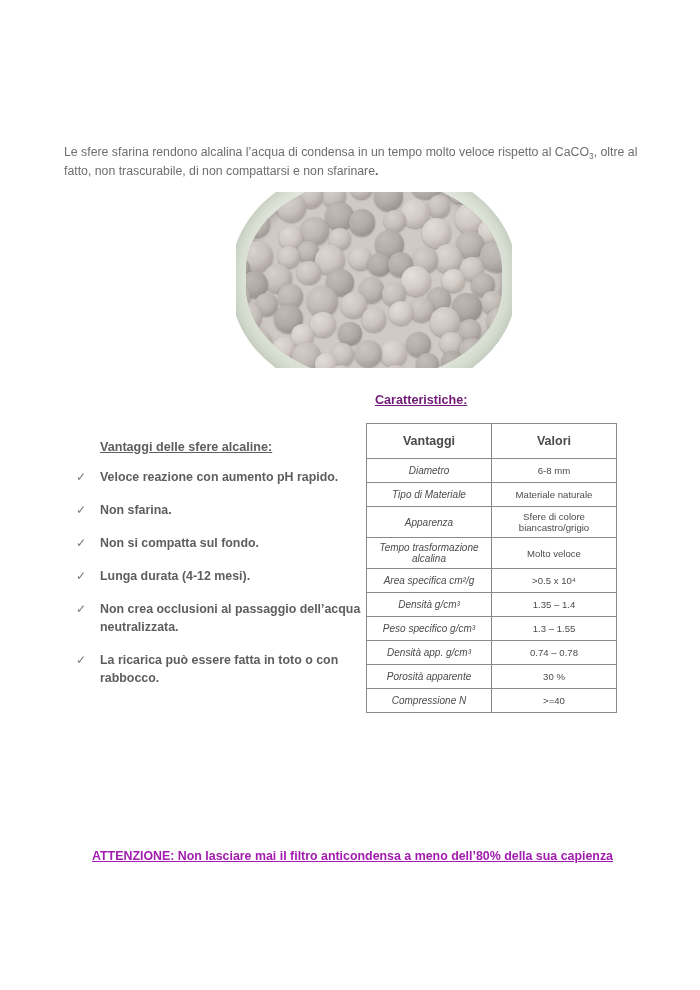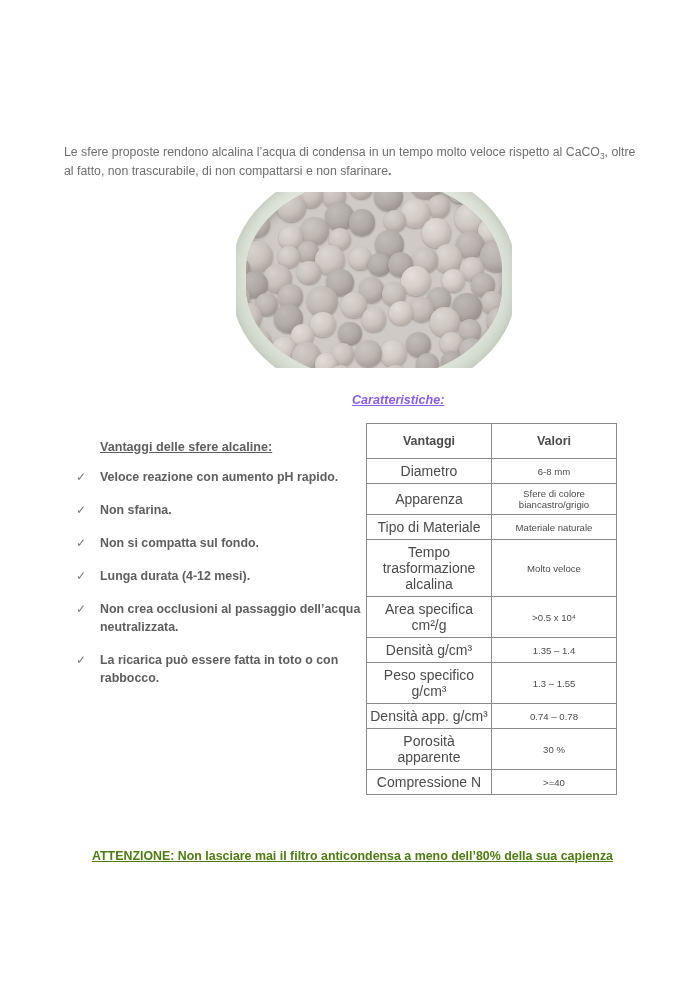--- a/index.html
+++ b/index.html
@@ -110,27 +110,26 @@
     font-size: 12px;
     font-weight: normal;
     color: #7a7a7a;
     line-height: 18px;
   }
   .adv-text { flex: 1 1 auto; }
 
   
   .tbl-heading {
     position: absolute;
-    left: 352px;
+    left: 375px;
     top: 393px;
     font-size: 12.6px;
     font-weight: bold;
-    color: #8b5cf6;
+    color: #701a75;
     text-decoration: underline;
-    font-style: italic;
   }
   .spec-table {
     position: absolute;
     left: 366px;
     top: 423px;
     width: 251px;
     border-collapse: collapse;
     table-layout: fixed;
   }
   .spec-table td, .spec-table th {
@@ -139,21 +138,22 @@
     text-align: center;
     vertical-align: middle;
     color: #4b4b4b;
   }
   .spec-table th {
     font-size: 12.5px;
     font-weight: bold;
     height: 26px;
   }
   .spec-table td.param {
-    font-size: 14px;
+    font-size: 10px;
+    font-style: italic;
     width: 142px;
   }
   .spec-table td.value {
     font-size: 9.6px;
     width: 109px;
   }
   .spec-table tr { height: 24px; }
 
   
   .outro {
@@ -165,31 +165,31 @@
     line-height: 19.5px;
     color: #6e6e6e;
     text-align: justify;
   }
   .warning {
     position: absolute;
     left: 92px;
     top: 849px;
     font-size: 12.4px;
     font-weight: bold;
-    color: #4d7c0f;
+    color: #a21caf;
     text-decoration: underline;
     white-space: nowrap;
   }
 </style>
 </head>
 <body>
 
 <div class="page">
 
-  <p class="intro"><span>Le sfere proposte rendono alcalina l’acqua di condensa in un tempo molto veloce rispetto al CaCO</span><sub>3</sub><span>, oltre al fatto, non trascurabile, di non compattarsi e non sfarinare</span><span class="tail">.</span></p>
+  <p class="intro"><span>Le sfere sfarina rendono alcalina l’acqua di condensa in un tempo molto veloce rispetto al CaCO</span><sub>3</sub><span>, oltre al fatto, non trascurabile, di non compattarsi e non sfarinare</span><span class="tail">.</span></p>
 
   <div class="photo">
     <div class="bowl">
       <div class="bowl-inner">
         <div class="beads" id="beads">
             <div class="bead" style="left: 33.3385px; top: -15.578px; width: 31.4915px; height: 31.4915px; filter: brightness(0.99);"></div>
             <div class="bead" style="left: 164.267px; top: -10.0271px; width: 31.4575px; height: 31.4575px; filter: brightness(0.93);"></div>
             <div class="bead" style="left: 230.88px; top: -5.59113px; width: 28.4143px; height: 28.4143px; filter: brightness(1.05);"></div>
             <div class="bead" style="left: 103.968px; top: -2.61751px; width: 23.5287px; height: 23.5287px; filter: brightness(0.99);"></div>
             <div class="bead" style="left: 202.33px; top: 1.57743px; width: 23.4838px; height: 23.4838px; filter: brightness(0.97);"></div>
@@ -314,28 +314,28 @@
         <th>Vantaggi</th>
         <th>Valori</th>
       </tr>
     </thead>
     <tbody id="spec-body">
         <tr>
           <td class="param">Diametro</td>
           <td class="value">6-8 mm</td>
         </tr>
         <tr>
+          <td class="param">Tipo di Materiale</td>
+          <td class="value">Materiale naturale</td>
+        </tr>
+        <tr>
           <td class="param">Apparenza</td>
           <td class="value">Sfere di colore biancastro/grigio</td>
         </tr>
         <tr>
-          <td class="param">Tipo di Materiale</td>
-          <td class="value">Materiale naturale</td>
-        </tr>
-        <tr>
           <td class="param">Tempo trasformazione alcalina</td>
           <td class="value">Molto veloce</td>
         </tr>
         <tr>
           <td class="param">Area specifica cm²/g</td>
           <td class="value">&gt;0.5 x 10⁴</td>
         </tr>
         <tr>
           <td class="param">Densità g/cm³</td>
           <td class="value">1.35 – 1.4</td>

